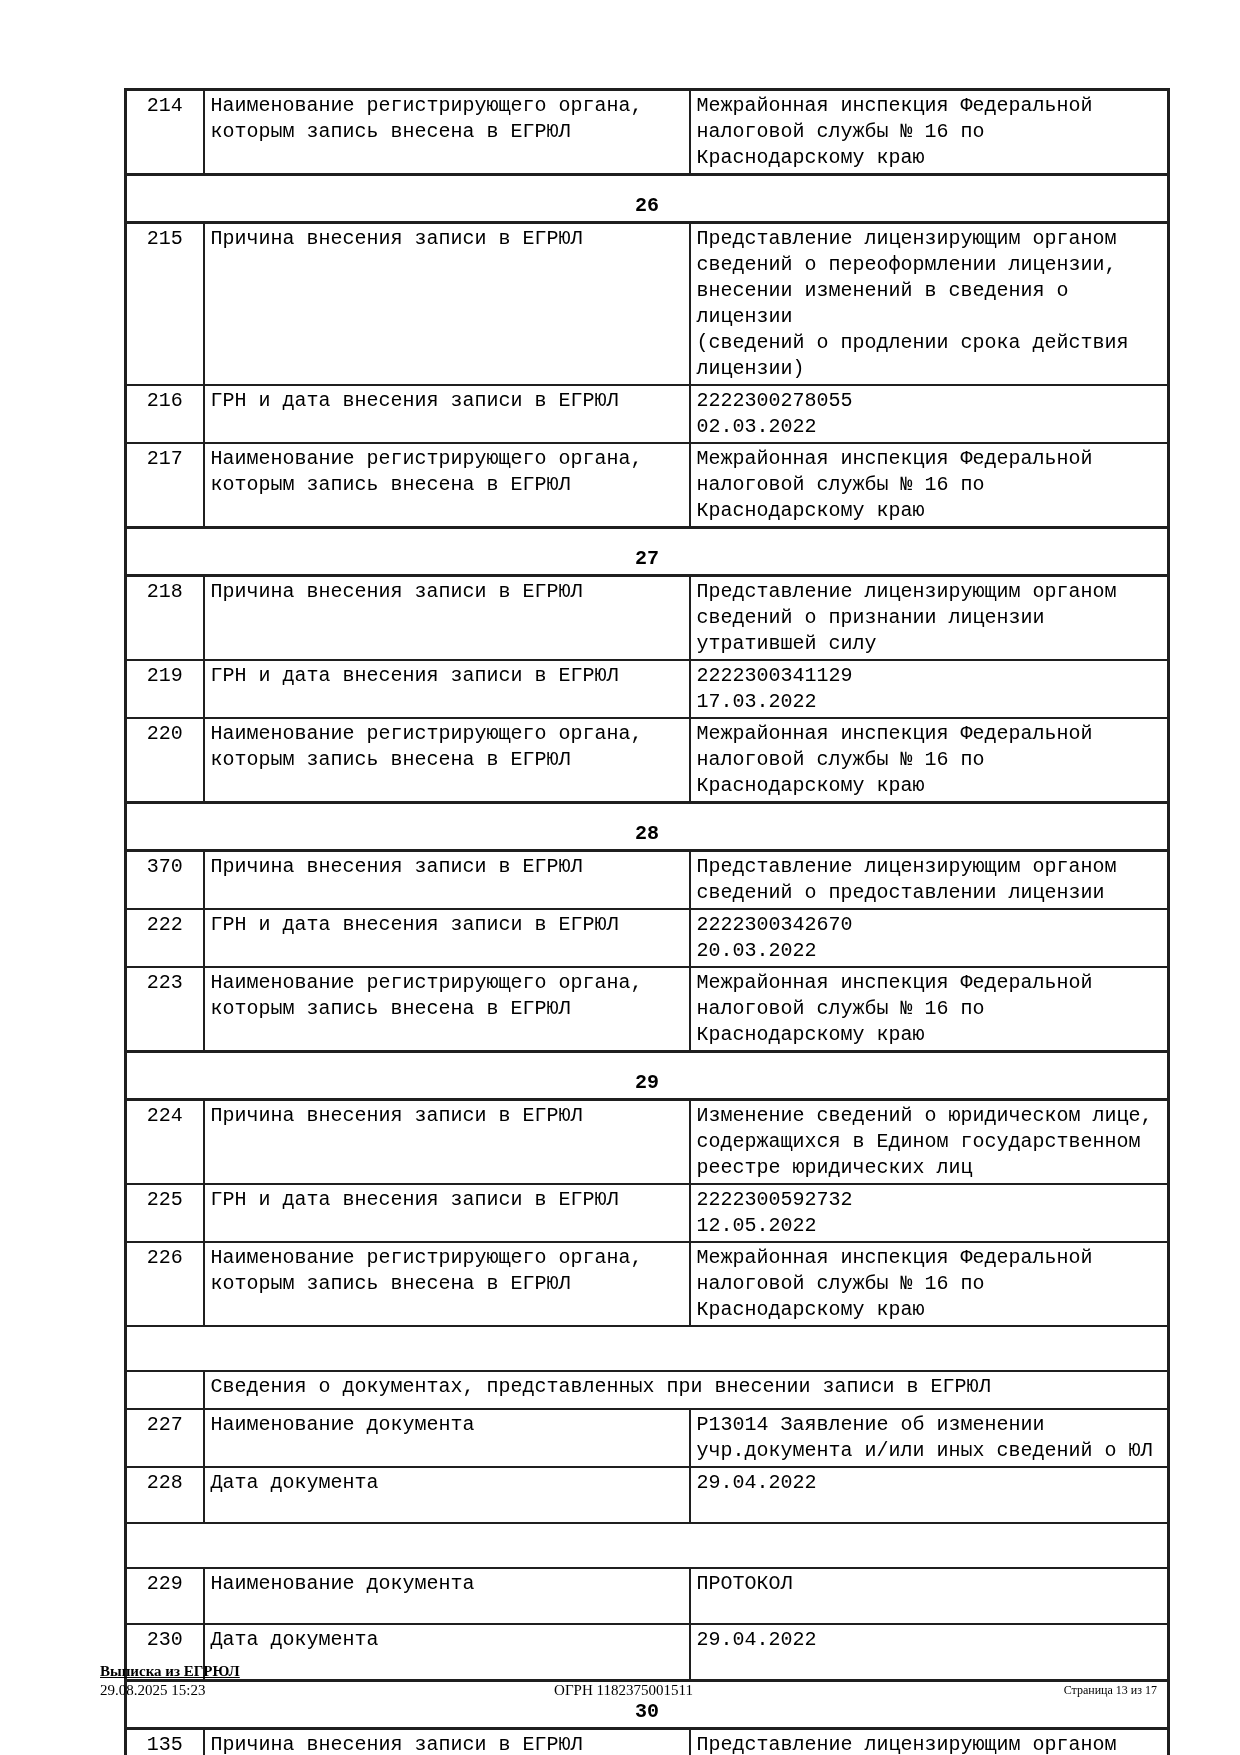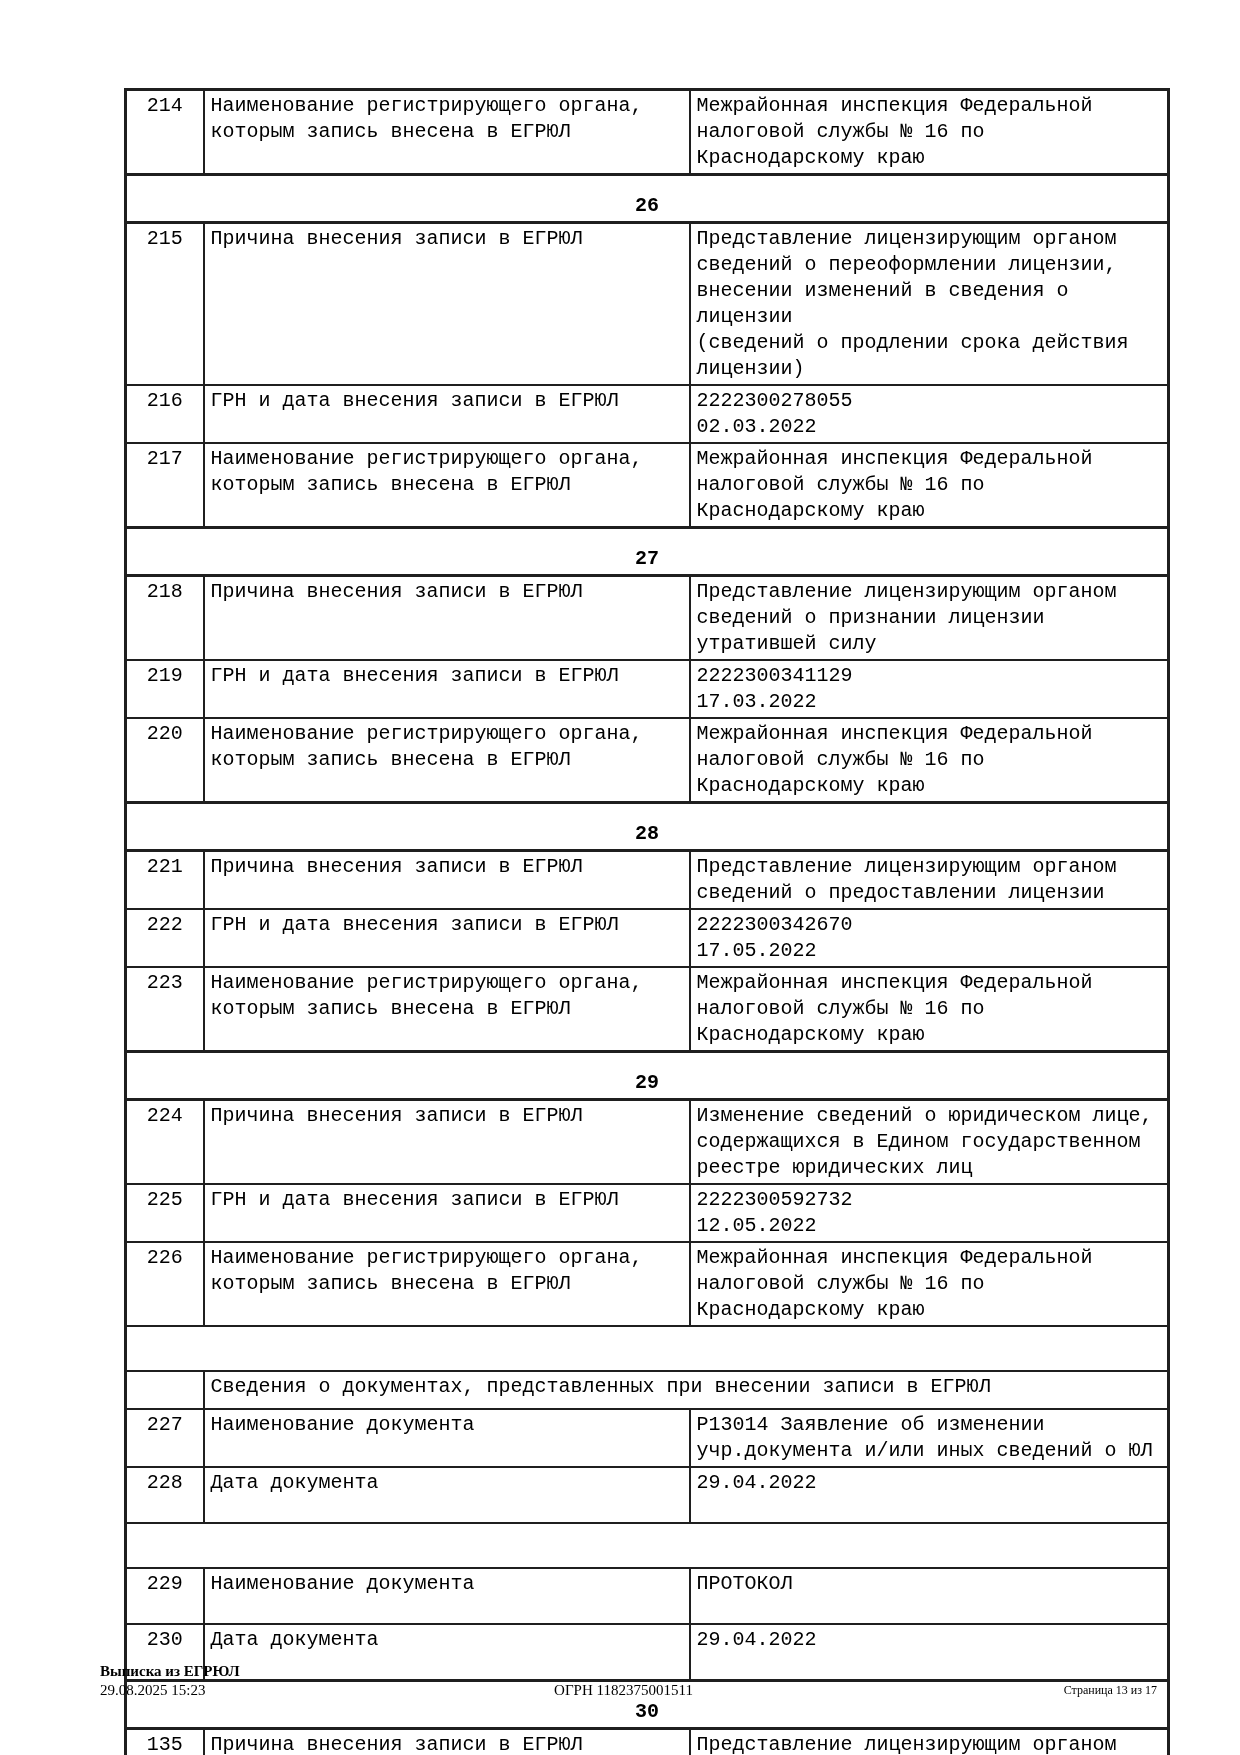--- a/index.html
+++ b/index.html
@@ -45,21 +45,21 @@
   }
   tr.row-subheader { height: 38px; }
   tr.row-empty { height: 45px; }
   .footer-left {
     position: absolute;
     left: 100px;
     top: 1662px;
     font-size: 15px;
     line-height: 19px;
   }
-  .footer-left .doc-type { font-weight: 700; }
+  .footer-left .doc-type { font-weight: 700; text-decoration: underline; }
   .footer-center {
     position: absolute;
     left: 100px;
     right: 93px;
     top: 1681px;
     text-align: center;
     font-size: 15px;
     line-height: 19px;
   }
   .footer-right {
@@ -138,30 +138,30 @@
           <td class="label">Наименование регистрирующего органа,
 которым запись внесена в ЕГРЮЛ</td>
           <td class="value">Межрайонная инспекция Федеральной
 налоговой службы № 16 по
 Краснодарскому краю</td>
         </tr>
         <tr class="row-section">
           <td class="section-title" colspan="3">28</td>
         </tr>
         <tr class="row-field">
-          <td class="num">221</td>
+          <td class="num">370</td>
           <td class="label">Причина внесения записи в ЕГРЮЛ</td>
           <td class="value">Представление лицензирующим органом
 сведений о предоставлении лицензии</td>
         </tr>
         <tr class="row-field">
           <td class="num">222</td>
           <td class="label">ГРН и дата внесения записи в ЕГРЮЛ</td>
           <td class="value">2222300342670
-17.05.2022</td>
+20.03.2022</td>
         </tr>
         <tr class="row-field">
           <td class="num">223</td>
           <td class="label">Наименование регистрирующего органа,
 которым запись внесена в ЕГРЮЛ</td>
           <td class="value">Межрайонная инспекция Федеральной
 налоговой службы № 16 по
 Краснодарскому краю</td>
         </tr>
         <tr class="row-section">

